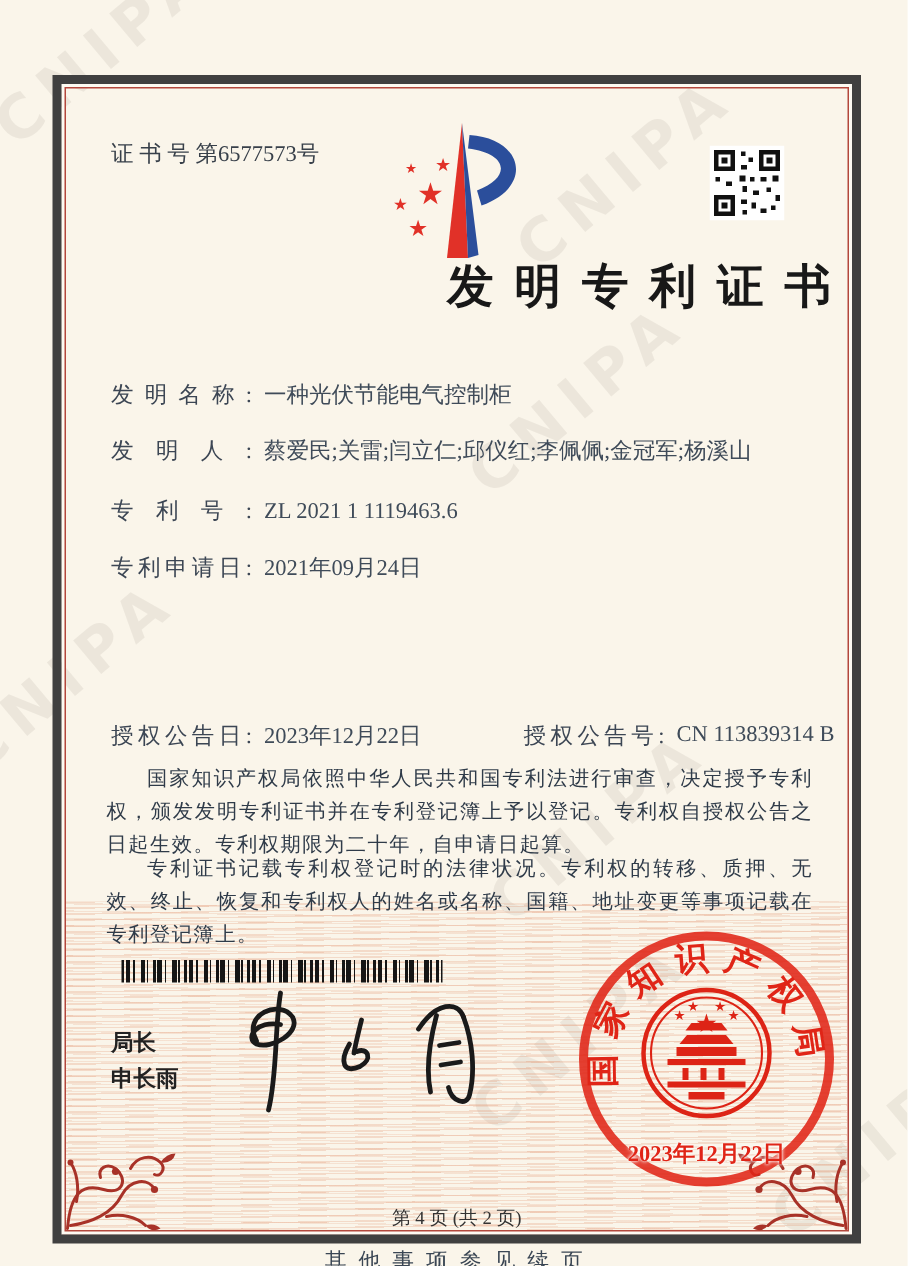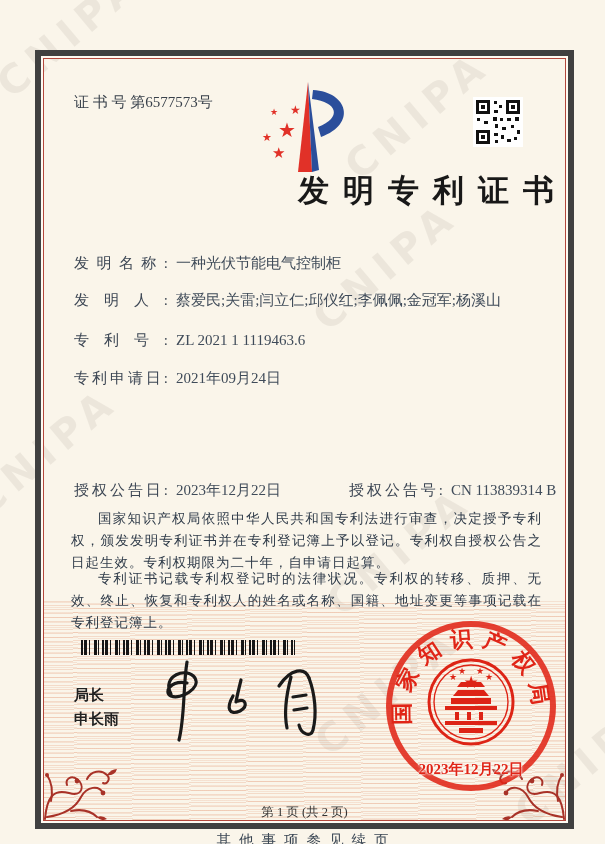--- a/index.html
+++ b/index.html
@@ -221,21 +221,21 @@
               <rect x="84" y="94" width="4" height="8"></rect>
               <rect x="96" y="94" width="4" height="8"></rect>
             <rect x="62" y="103" width="52" height="4"></rect>
             <rect x="76" y="110" width="24" height="5"></rect>
           </g>
         </g>
       </svg>
       <div class="seal-date">2023年12月22日</div>
     </div>
 
-    <div class="page-info">第 1 页 (共 2 页)</div>
+    <div class="page-info">第 4 页 (共 2 页)</div>
 
     <div class="flourish left">
       <svg width="78" height="72" viewBox="0 0 78 72">
         <g fill="none" stroke="#a83228" stroke-width="2" stroke-linecap="round">
           <path d="M4,68 C6,44 14,38 28,42 C42,46 44,34 36,28 C30,24 24,28 26,34"></path>
           <path d="M6,66 C20,64 34,58 40,46 C46,35 58,34 62,42"></path>
           <path d="M10,50 C12,40 10,30 6,24"></path>
           <path d="M30,60 C40,58 50,60 56,66"></path>
           <path d="M46,28 C50,20 60,18 66,24 C70,28 66,34 62,32"></path>
         </g>

